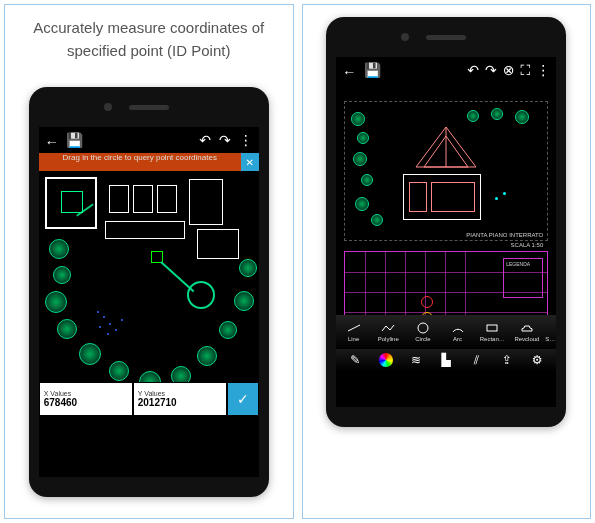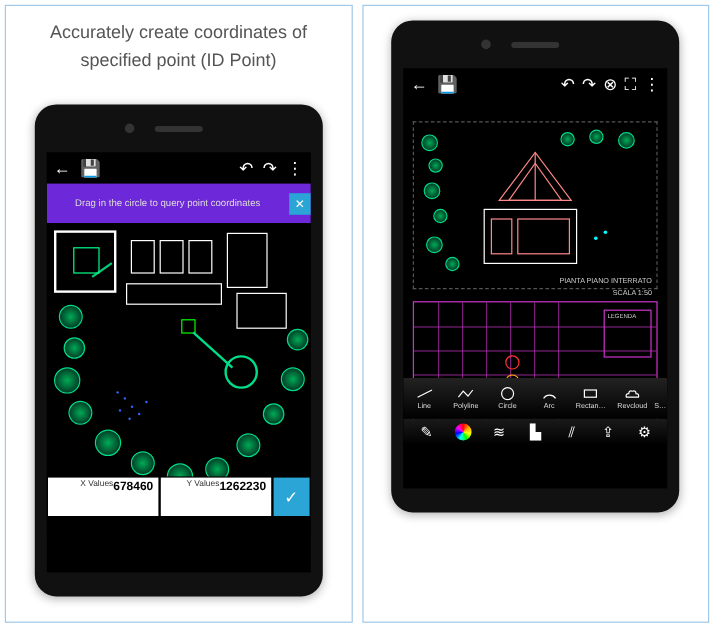--- a/index.html
+++ b/index.html
@@ -6,39 +6,39 @@
 body{width:595px;height:523px;background:#fff;font-family:Arial,sans-serif;display:flex;gap:8px;padding:4px}
 .panel{flex:1;border:1px solid #a0c8e8;background:#fff;display:flex;flex-direction:column;align-items:center;padding:12px 8px}
 .caption{text-align:center;font-size:15px;color:#555;line-height:1.5;margin-bottom:20px;height:50px}
 .phone{width:240px;height:410px;background:#111;border-radius:18px;padding:40px 10px 20px 10px;position:relative;box-shadow:0 2px 8px rgba(0,0,0,.3)}
 .speaker{position:absolute;top:18px;left:50%;transform:translateX(-50%);width:40px;height:5px;background:#333;border-radius:3px}
 .camera{position:absolute;top:16px;left:75px;width:8px;height:8px;background:#333;border-radius:50%}
 .screen{width:100%;height:100%;background:#000;position:relative;overflow:hidden}
 .topbar{height:26px;background:#000;display:flex;align-items:center;justify-content:space-between;padding:0 6px}
 .topbar-left,.topbar-right{display:flex;align-items:center;gap:8px}
 .icon-btn{color:#fff;font-size:14px;cursor:pointer}
-.hint-bar{height:33px;background:#6d28d9;display:flex;align-items:center;color:#ddd;font-size:8px;position:relative}
+.hint-bar{height:18px;background:#c2410c;display:flex;align-items:flex-start;color:#ddd;font-size:8px;position:relative}
 .hint-text{flex:1;text-align:center}
 .hint-close{width:18px;height:18px;background:#2aa5d6;color:#fff;display:flex;align-items:center;justify-content:center;font-size:10px;cursor:pointer}
 .canvas{position:relative;flex:1;background:#000;overflow:hidden}
 .canvas1{height:260px}
 .canvas2{height:288px}
 
 .tree{position:absolute;border-radius:50%;border:1px solid #0d8;background:radial-gradient(circle,#0a5 0%,#032 80%)}
 .bluedot{position:absolute;width:2px;height:2px;background:#36f;border-radius:50%}
 .whitebox{position:absolute;border:1px solid #fff}
 .greenbox{position:absolute;border:1px solid #0f0}
 .circle-target{position:absolute;border:2px solid #0d8;border-radius:50%}
 .arrow-line{position:absolute;background:#0d8}
 .magnifier{position:absolute;top:6px;left:6px;width:52px;height:52px;border:2px solid #fff;background:#000}
 .magnifier::after{content:'';position:absolute;top:12px;left:14px;width:20px;height:20px;border:1px solid #0f8}
 .mag-arrow{position:absolute;top:30px;left:28px;width:20px;height:2px;background:#0c7;transform:rotate(-35deg)}
 
 .values-row{position:absolute;bottom:15px;left:0;right:0;height:34px;display:flex;background:#000}
-.val-cell{flex:1;background:#fff;margin:1px;padding:2px 4px;display:flex;flex-direction:row;justify-content:flex-end}
+.val-cell{flex:1;background:#fff;margin:1px;padding:2px 4px;display:flex;flex-direction:column;justify-content:center}
 .val-label{font-size:7px;color:#333}
 .val-num{font-size:10px;color:#000;font-weight:bold}
 .val-check{width:30px;background:#2aa5d6;margin:1px;display:flex;align-items:center;justify-content:center;color:#fff;font-size:14px}
 
 .plan-top{position:absolute;top:18px;left:8px;right:8px;height:140px;border:1px dashed #555}
 .roof{position:absolute;top:20px;left:50%;transform:translateX(-50%);width:80px;height:50px}
 .roof svg{width:100%;height:100%}
 .plan-label{position:absolute;font-size:6px;color:#ccc}
 .plan-bot{position:absolute;top:168px;left:8px;right:8px;height:100px;border:1px solid #c3c}
 .grid-h{position:absolute;left:0;right:0;height:1px;background:#c3c;opacity:.6}
@@ -51,21 +51,21 @@
 .tool-icon{width:16px;height:12px;display:flex;align-items:center;justify-content:center}
 .tool-label{font-size:6px;color:#ddd;white-space:nowrap}
 .bottom-bar{position:absolute;bottom:0;left:0;right:0;height:22px;background:linear-gradient(#1a1a1a,#000);display:flex;align-items:center;justify-content:space-around;padding:0 4px}
 .bb-icon{width:16px;height:16px;display:flex;align-items:center;justify-content:center;color:#fff;font-size:12px}
 .color-wheel{width:14px;height:14px;border-radius:50%;background:conic-gradient(red,orange,yellow,lime,cyan,blue,magenta,red)}
 </style>
 </head>
 <body>
 
 <div class="panel">
-  <div class="caption">Accurately create coordinates of specified point (ID Point)</div>
+  <div class="caption">Accurately measure coordinates of specified point (ID Point)</div>
   <div class="phone">
     <div class="speaker"></div>
     <div class="camera"></div>
     <div class="screen">
       <div class="topbar">
         <div class="topbar-left">
           <span class="icon-btn">←</span>
           <span class="icon-btn">💾</span>
         </div>
         <div class="topbar-right">
@@ -116,21 +116,21 @@
         <div class="arrow-line" style="top:90px;left:122px;width:44px;height:2px;transform:rotate(42deg);transform-origin:left"></div>
         <div class="circle-target" style="top:110px;left:148px;width:28px;height:28px"></div>
 
         <div class="values-row">
           <div class="val-cell">
             <span class="val-label">X Values</span>
             <span class="val-num">678460</span>
           </div>
           <div class="val-cell">
             <span class="val-label">Y Values</span>
-            <span class="val-num">1262230</span>
+            <span class="val-num">2012710</span>
           </div>
           <div class="val-check">✓</div>
         </div>
       </div>
     </div>
   </div>
 </div>
 
 <div class="panel">
   <div class="phone">

